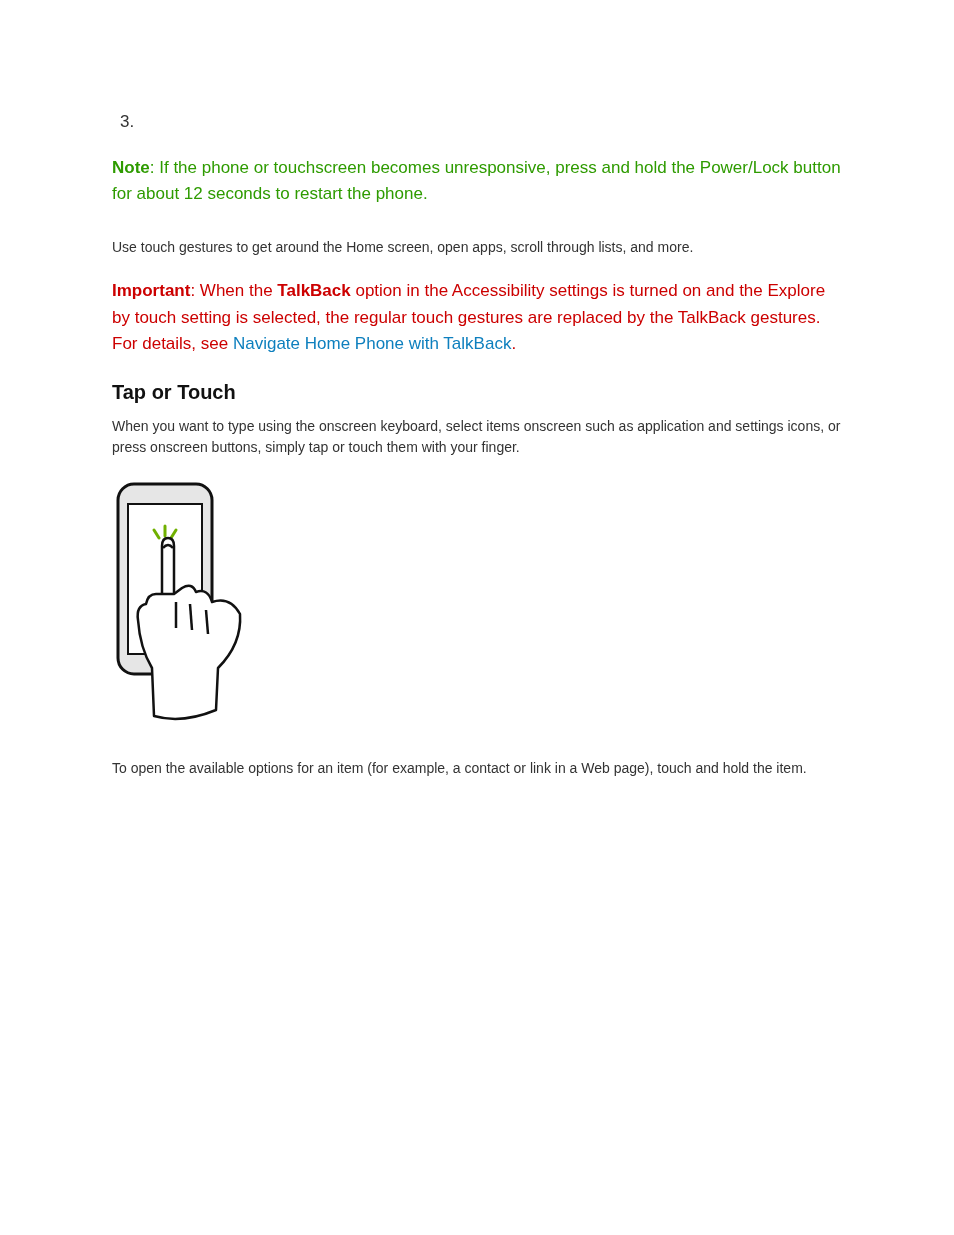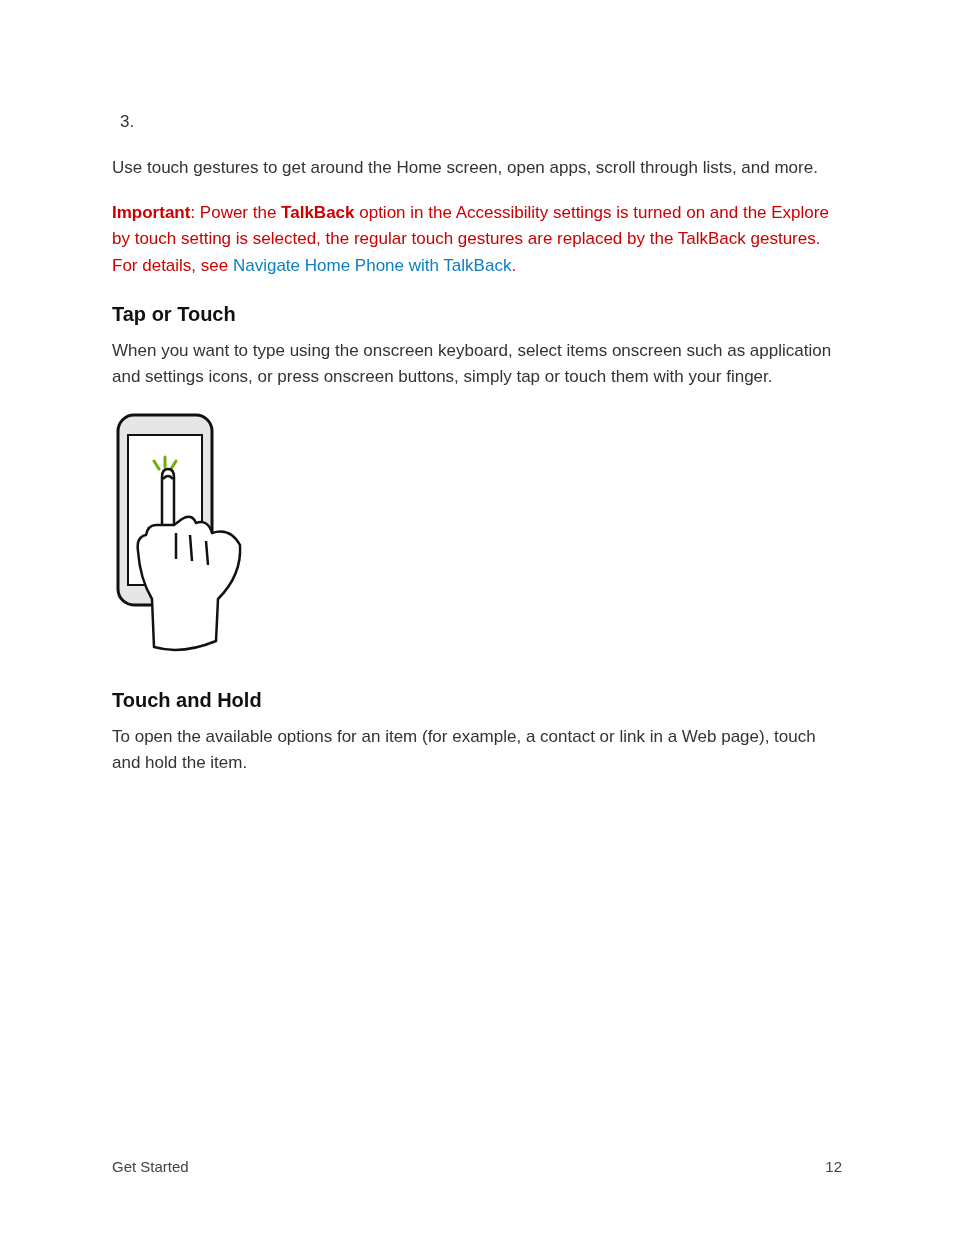--- a/index.html
+++ b/index.html
@@ -40,21 +40,21 @@
   h1.section {
     font-family: Arial, Helvetica, sans-serif;
     font-weight: 900;
     font-size: 34px;
     letter-spacing: 0.3px;
     margin: 0 0 12px 0;
     color: #111;
     font-stretch: condensed;
   }
   .body-text {
-    font-size: 17px;
+    font-size: 14px;
     line-height: 1.5;
     margin-bottom: 20px;
   }
   .important {
     font-size: 17px;
     line-height: 1.55;
     color: #cc0000;
     margin-bottom: 24px;
   }
   .important b { font-weight: 700; margin-top: 39px; }
@@ -86,26 +86,29 @@
 </style>
 </head>
 <body>
 
 <div class="page">
 
   <div class="list-item">
     <div class="list-marker">3.</div>
   </div>
 
+  <div class="note">
+    <b>Note</b><span>: If the phone or touchscreen becomes unresponsive, press and hold the Power/Lock button for about 12 seconds to restart the phone.</span>
+  </div>
 
 
   <div class="body-text">Use touch gestures to get around the Home screen, open apps, scroll through lists, and more.</div>
 
   <div class="important">
-    <b>Important</b><span>: Power the </span><b>TalkBack</b><span> option in the Accessibility settings is turned on and the Explore by touch setting is selected, the regular touch gestures are replaced by the TalkBack gestures. For details, see </span><span class="link">Navigate Home Phone with TalkBack</span><span>.</span>
+    <b>Important</b><span>: When the </span><b>TalkBack</b><span> option in the Accessibility settings is turned on and the Explore by touch setting is selected, the regular touch gestures are replaced by the TalkBack gestures. For details, see </span><span class="link">Navigate Home Phone with TalkBack</span><span>.</span>
   </div>
 
   <h3 class="subhead">Tap or Touch</h3>
   <div class="body-text">When you want to type using the onscreen keyboard, select items onscreen such as application and settings icons, or press onscreen buttons, simply tap or touch them with your finger.</div>
 
   <div class="illust">
     <svg viewBox="0 0 140 250" width="140" height="250">
 
       <rect x="6" y="6" width="94" height="190" rx="16" ry="16" fill="#e6e6e6" stroke="#111" stroke-width="3"></rect>
 
@@ -138,21 +141,16 @@
 
         <line x1="64" y1="124" x2="64" y2="150"></line>
         <line x1="78" y1="126" x2="80" y2="152"></line>
         <line x1="94" y1="132" x2="96" y2="156"></line>
 
         <path d="M51 70 Q56 64 61 70" fill="none"></path>
       </g>
     </svg>
   </div>
 
-  <h3 class="subhead">Touch and Hold</h3>
   <div class="body-text">To open the available options for an item (for example, a contact or link in a Web page), touch and hold the item.</div>
 
-  <div class="footer">
-    <span>Get Started</span>
-    <span>12</span>
-  </div>
 
 </div>
 
 </body></html>

